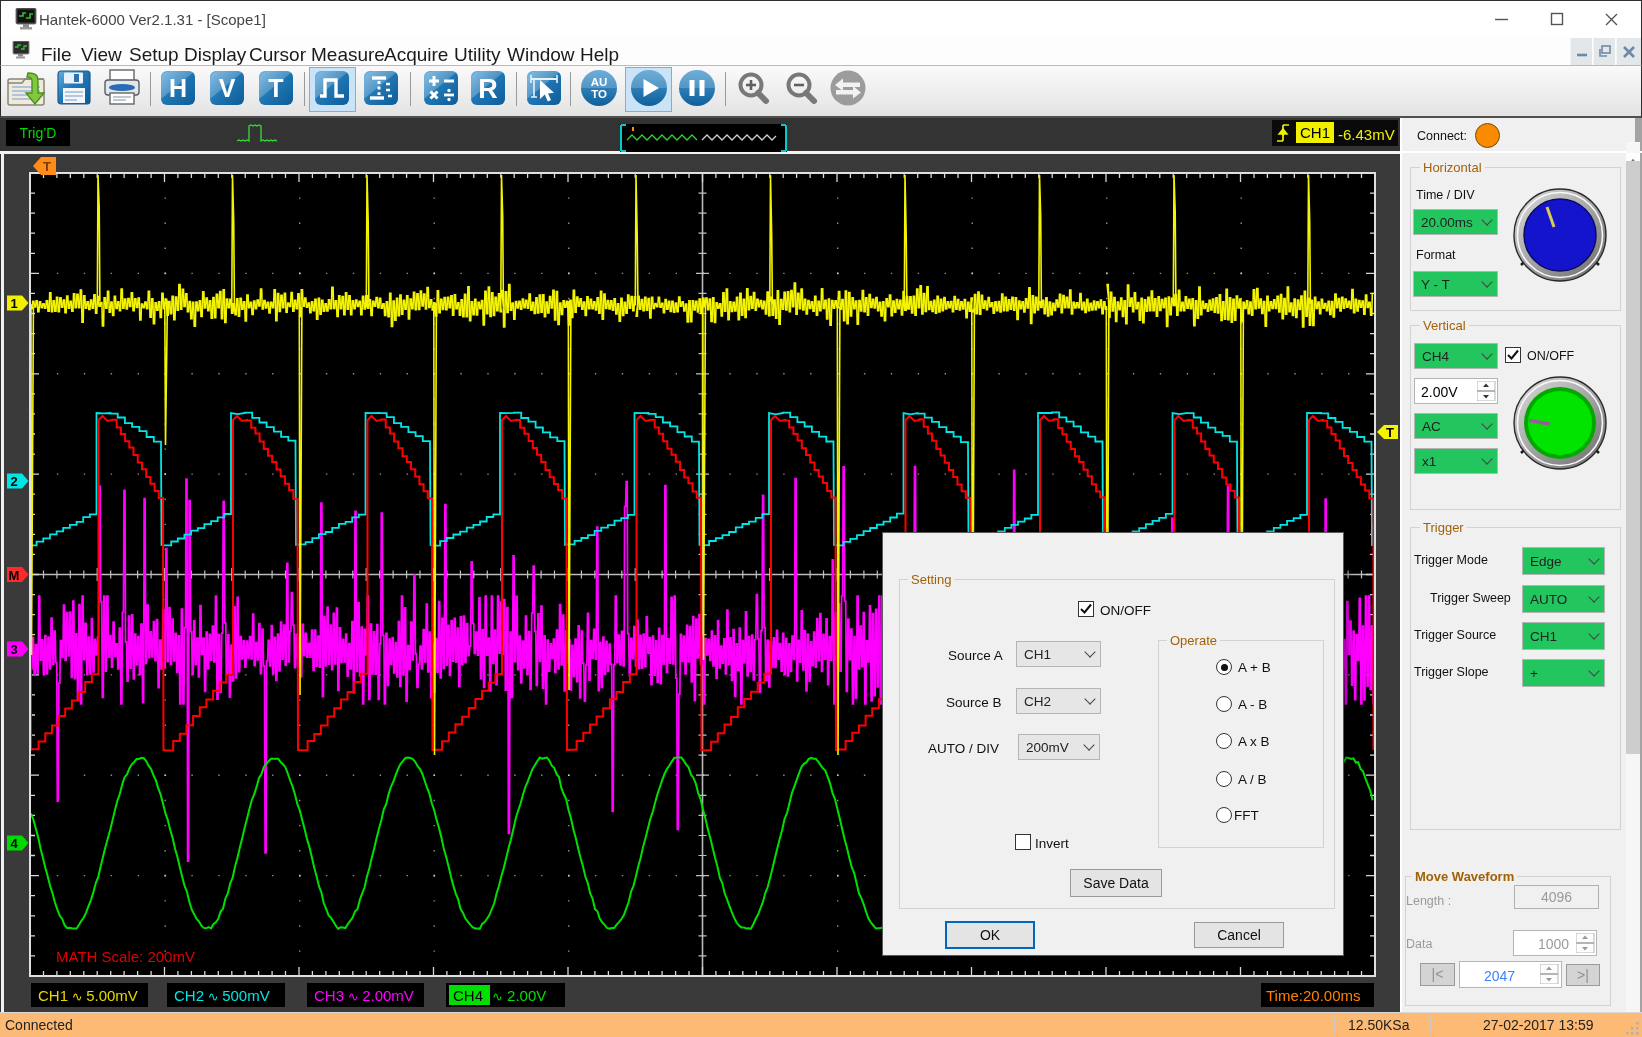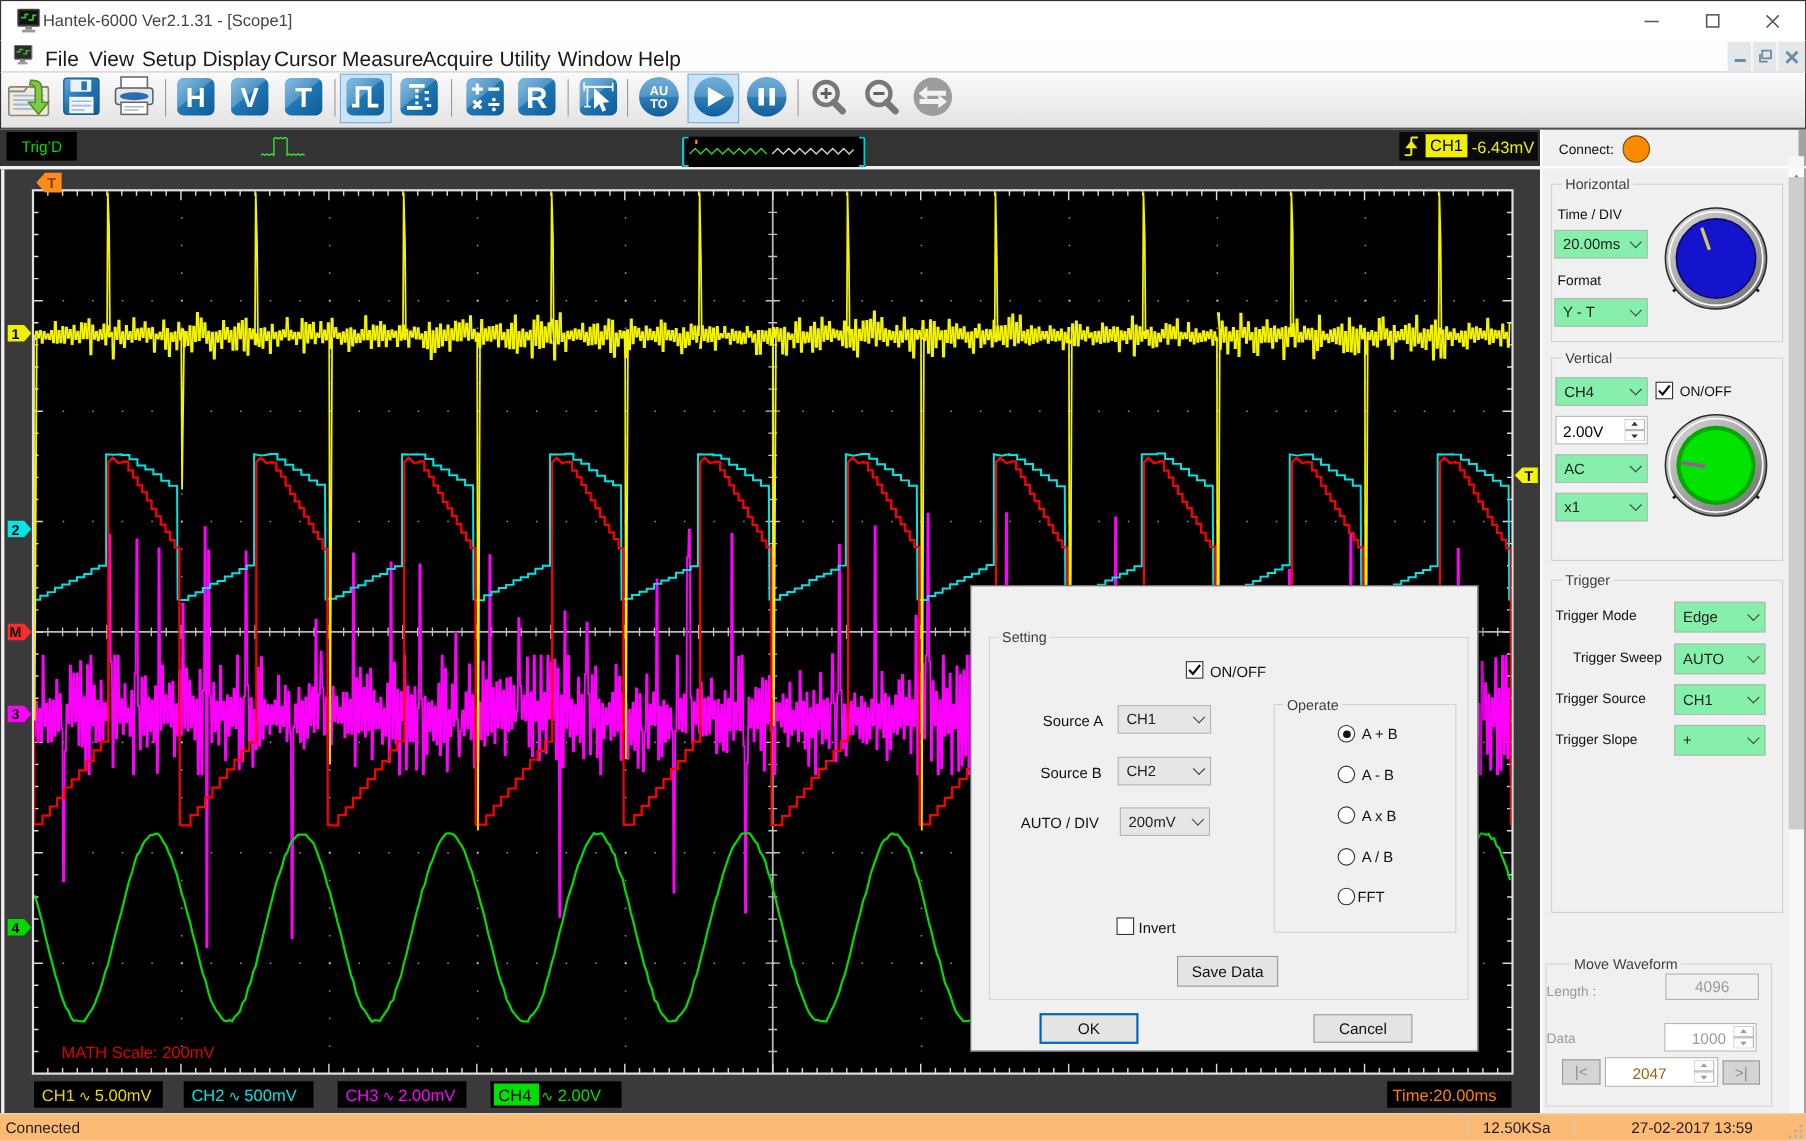--- a/index.html
+++ b/index.html
@@ -18,23 +18,23 @@
 #strip{left:0;top:118px;width:1642px;height:33px;background:#333}
 #stripline{left:0;top:151px;width:1400px;height:3px;background:#f2f2f2}
 #trigd{left:6px;top:120px;width:64px;height:26px;background:#000;color:#00dc00;font-size:14px;line-height:26px;text-align:center}
 #ch1box{left:1272px;top:120px;width:126px;height:26px;background:#0a0a0a;color:#f0f000;font-size:15px;line-height:26px}
 
 #client{left:0;top:154px;width:1400px;height:858px;background:#3a3a3a;border-left:1px solid #2e2e2e}
 #clientedge{left:1px;top:154px;width:3px;height:858px;background:#f0f0f0}
 
 #panel{left:1400px;top:118px;width:242px;height:894px;background:#f0f0f0;border-left:2px solid #fff;border-right:7px solid #a3a3a3}
 .grp{position:absolute;border:1px solid #d2d2d2;background:#f0f0f0}
-.grplbl{position:absolute;font-size:13px;color:#404040;background:#f0f0f0;padding:0 3px}
+.grplbl{position:absolute;font-size:13px;color:#a16207;background:#f0f0f0;padding:0 3px}
 .plbl{position:absolute;font-size:12.5px;color:#111}
-.combo{position:absolute;background:#86efac;border:1px solid #b5b5b5;font-size:13.5px;color:#222}
+.combo{position:absolute;background:#22c55e;border:1px solid #b5b5b5;font-size:13.5px;color:#222}
 .combo span,.dcombo span{position:absolute;left:7px;top:50%;transform:translateY(-50%)}
 .chev{position:absolute;right:6px;top:50%;width:8px;height:8px;margin-top:-6px;border-right:1.6px solid #444;border-bottom:1.6px solid #444;transform:rotate(45deg)}
 .spinbox{position:absolute;background:#fff;border:1px solid #b5b5b5}
 .gray{color:#9a9a9a}
 
 #statusbar{left:0;top:1012px;width:1642px;height:25px;background:#fdba74;border-top:1px solid #d7d7d7;font-size:14px;color:#222}
 .sbsep{top:1016px;width:1px;height:18px;background:#c9c9c9}
 
 #dialog{left:882px;top:532px;width:462px;height:424px;background:#f0f0f0;border:1px solid #5a5a5a;box-shadow:3px 3px 8px rgba(0,0,0,.45)}
 #dlgtitle{position:absolute;left:0;top:0;width:100%;height:28px;background:#fff}
@@ -413,36 +413,36 @@
 <div class="combo" style="left:120px;top:504px;width:83px;height:28px">
       <span>CH1</span>
       <i class="chev"></i>
     </div>
 <span class="plbl" style="left:12px;top:547px">Trigger Slope</span>
 <div class="combo" style="left:120px;top:541px;width:83px;height:28px">
       <span>+</span>
       <i class="chev"></i>
     </div>
 <div class="grp" style="left:3px;top:758px;width:206px;height:130px"></div>
-<span class="grplbl" style="left:26px;top:751px;font-weight:normal">Move Waveform</span>
+<span class="grplbl" style="left:10px;top:751px;font-weight:bold">Move Waveform</span>
 <span class="plbl gray" style="left:4px;top:776px">Length :</span>
 <div style="position:absolute;left:112px;top:767px;width:85px;height:24px;border:1px solid #b0b0b0;color:#9a9a9a;font-size:14px;text-align:center;line-height:23px">4096</div>
 <span class="plbl gray" style="left:4px;top:819px">Data</span>
 <div class="spinbox" style="left:111px;top:812px;width:84px;height:26px">
       <span style="position:absolute;left:24px;top:5px;font-size:14px;color:#9a9a9a">1000</span>
       <div style="position:absolute;left:62px;top:2px;width:19px;height:20px"><svg width="19" height="20">
           <rect x="0" y="0" width="18" height="9.5" fill="#fdfdfd" stroke="#b5b5b5" stroke-width="1"></rect>
           <rect x="0" y="10.5" width="18" height="9.5" fill="#fdfdfd" stroke="#b5b5b5" stroke-width="1"></rect>
           <path d="M6 6 L9 2.5 L12 6 Z" fill="#9a9a9a"></path>
           <path d="M6 14 L9 17.5 L12 14 Z" fill="#9a9a9a"></path>
         </svg></div>
     </div>
 <div class="btn" style="left:18px;top:845px;width:35px;height:23px;line-height:21px;background:#d4d4d4;color:#8f8f8f">|&lt;</div>
 <div class="spinbox" style="left:57px;top:843px;width:103px;height:27px">
-      <span style="position:absolute;left:24px;top:6px;font-size:14px;color:#a16207">2047</span>
+      <span style="position:absolute;left:24px;top:6px;font-size:14px;color:#3b82f6">2047</span>
       <div style="position:absolute;left:80px;top:2px;width:19px;height:20px"><svg width="19" height="20">
           <rect x="0" y="0" width="18" height="9.5" fill="#fdfdfd" stroke="#b5b5b5" stroke-width="1"></rect>
           <rect x="0" y="10.5" width="18" height="9.5" fill="#fdfdfd" stroke="#b5b5b5" stroke-width="1"></rect>
           <path d="M6 6 L9 2.5 L12 6 Z" fill="#9a9a9a"></path>
           <path d="M6 14 L9 17.5 L12 14 Z" fill="#9a9a9a"></path>
         </svg></div>
     </div>
 <div class="btn" style="left:164px;top:846px;width:34px;height:22px;line-height:20px;background:#d4d4d4;color:#8f8f8f">&gt;|</div>
 <div style="position:absolute;left:224px;top:24px;width:14px;height:870px;background:#f6f6f6"></div>
 <div style="position:absolute;left:224px;top:35px;width:14px;height:19px;background:#fdfdfd"><svg width="14" height="20">

